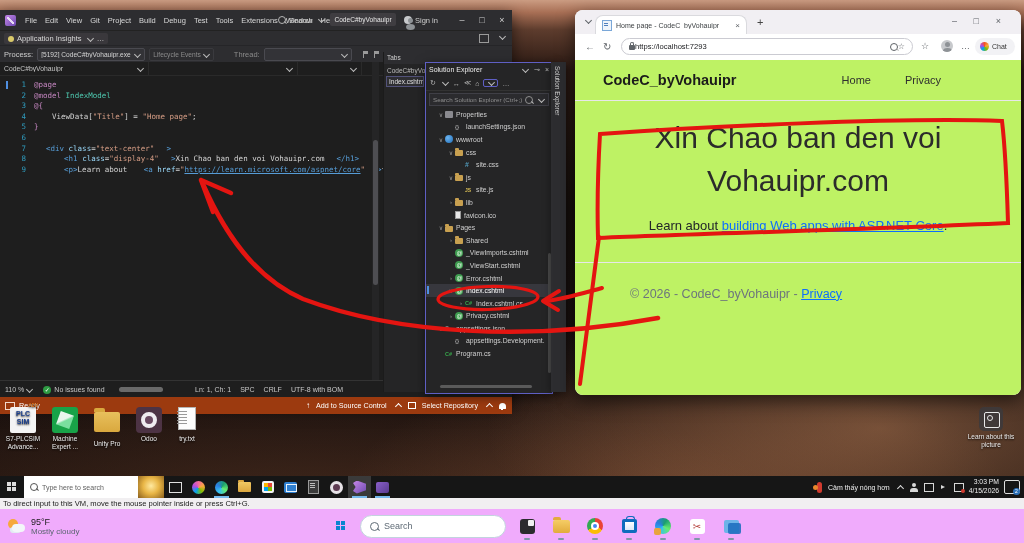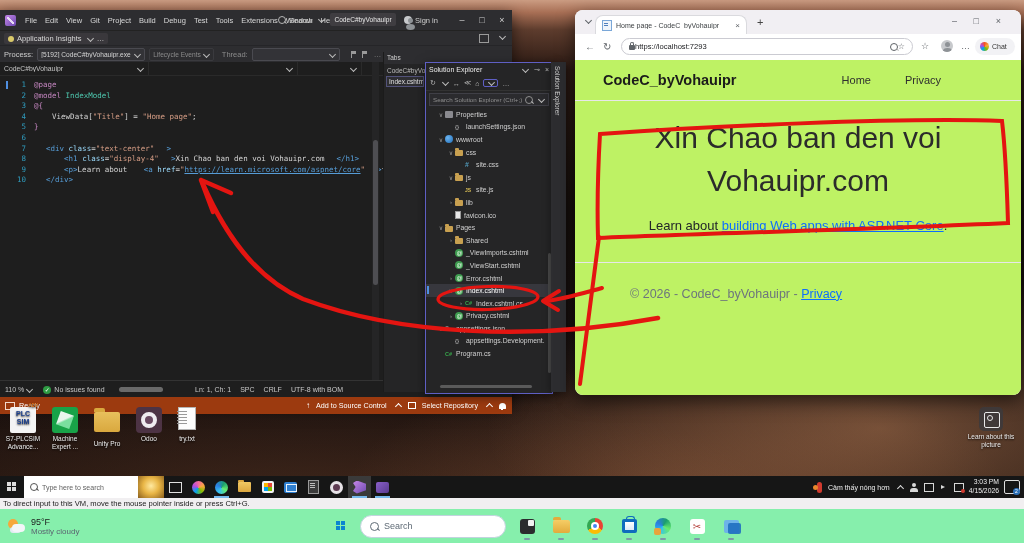--- a/index.html
+++ b/index.html
@@ -198,21 +198,21 @@
   .trayglyph.spk::after{content:"";position:absolute;left:2px;top:2px;width:0;height:0;border:2px solid transparent;border-left:4px solid #d8d8d8;}
   .trayglyph.net .dot{position:absolute;right:-2px;bottom:-2px;width:4px;height:4px;border-radius:50%;background:#d23b2f;}
   #vmclock{text-align:right;line-height:1.3;font-size:6.8px;}
   .notif{width:14px;height:12px;border:1px solid #dedede;border-radius:2px;position:relative;}
   .notif .n{position:absolute;right:-1px;bottom:-2px;background:#2a6fb8;color:#fff;border-radius:50%;width:7px;height:7px;font-size:5px;line-height:7px;text-align:center;}
 
   
   #vmnotice{left:0;top:498px;width:1024px;height:11px;background:#f1eff1;color:#1a1a1a;font-size:7.6px;line-height:11px;padding-left:3px;box-sizing:border-box;}
 
   
-  #host{left:0;top:509px;width:1024px;height:34px;background:#86efac;display:flex;align-items:center;}
+  #host{left:0;top:509px;width:1024px;height:34px;background:#f0abfc;display:flex;align-items:center;}
   #weather{display:flex;align-items:center;gap:5px;padding-left:8px;}
   .wicon{width:18px;height:16px;position:relative;}
   .wicon::before{content:"";position:absolute;left:0;top:1px;width:10px;height:10px;border-radius:50%;background:#f6a83c;}
   .wicon::after{content:"";position:absolute;left:4px;top:6px;width:13px;height:8px;border-radius:6px;background:#f3f6f9;box-shadow:-3px 2px 0 -1px #e3ecf3;}
   #weather .t1{font-size:9px;color:#1b1b1b;}
   #weather .t2{font-size:8px;color:#5a6470;}
   #host-center{position:absolute;left:330px;display:flex;align-items:center;gap:8px;}
   .w11start{width:22px;height:26px;display:flex;align-items:center;justify-content:center;}
   #hsearch{width:146px;height:23px;background:#fff;border:1px solid #c2d3de;border-radius:12px;display:flex;align-items:center;gap:5px;padding-left:9px;box-sizing:border-box;}
   #hsearch .mag{border-color:#5f6b76;width:7px;height:7px;}
@@ -307,21 +307,21 @@
     <div id="vs-row3" class="px">
       <span style="margin-left:4px">Process:</span>
       <div class="ddl" style="width:100px">
         <span style="flex:1;overflow:hidden;white-space:nowrap">[5192] CodeC#byVohauipr.exe</span>
         <span class="chv"></span>
       </div>
       <div class="ddl dim" style="background:none;border-color:#3a3a3e">
         <span>Lifecycle Events</span>
         <span class="chv"></span>
       </div>
-      <span style="margin-left:8px" class="dim">Thread:</span>
+      <span style="margin-left:20px" class="dim">Thread:</span>
       <div class="ddl" style="width:80px">
         <span style="flex:1"></span>
           <span class="chv"></span>
       </div>
       <span class="flagico" style="margin-left:10px"></span>
       <span class="flagico" style="margin-left:4px"></span>
       <span class="dim" style="margin-left:6px">…</span>
     </div>
 
     <div id="editor" class="px">
@@ -344,21 +344,20 @@
           <div id="code-lines">
             <div class="code-line caret-line"><span class="gut">1</span><span><span class="tk-dir">@page</span></span></div>
             <div class="code-line"><span class="gut">2</span><span><span class="tk-dir">@model</span><span class="tk-plain"> </span><span class="tk-type">IndexModel</span></span></div>
             <div class="code-line"><span class="gut">3</span><span><span class="tk-dir">@{</span></span></div>
             <div class="code-line"><span class="gut">4</span><span><span class="tk-plain">    ViewData[</span><span class="tk-str">"Title"</span><span class="tk-plain">] = </span><span class="tk-str">"Home page"</span><span class="tk-plain">;</span></span></div>
             <div class="code-line"><span class="gut">5</span><span><span class="tk-dir">}</span></span></div>
             <div class="code-line"><span class="gut">6</span><span></span></div>
             <div class="code-line"><span class="gut">7</span><span><span class="tk-tag">&lt;div</span><span class="tk-plain"> </span><span class="tk-attr">class</span><span class="tk-plain">=</span><span class="tk-str">"text-center"</span><span class="tk-tag">&gt;</span></span></div>
             <div class="code-line"><span class="gut">8</span><span><span class="tk-plain">    </span><span class="tk-tag">&lt;h1</span><span class="tk-plain"> </span><span class="tk-attr">class</span><span class="tk-plain">=</span><span class="tk-str">"display-4"</span><span class="tk-tag">&gt;</span><span class="tk-plain">Xin Chao ban den voi Vohauipr.com</span><span class="tk-tag">&lt;/h1&gt;</span></span></div>
             <div class="code-line"><span class="gut">9</span><span><span class="tk-plain">    </span><span class="tk-tag">&lt;p&gt;</span><span class="tk-plain">Learn about </span><span class="tk-tag">&lt;a</span><span class="tk-plain"> </span><span class="tk-attr">href</span><span class="tk-plain">=</span><span class="tk-str">"</span><span class="tk-link">https://learn.microsoft.com/aspnet/core</span><span class="tk-str">"</span><span class="tk-tag">&gt;</span><span class="tk-plain">t</span></span></div>
-            <div class="code-line"><span class="gut">10</span><span><span class="tk-tag">&lt;/div&gt;</span></span></div>
           </div>
         </div>
     </div>
     <div id="ed-scroll" class="px"></div>
     <div id="ed-thumb" class="px"></div>
 
     <div id="ed-status" class="px">
       <span style="margin-left:5px">110 %</span>
       <span class="chv"></span>
       <span class="okdot" style="margin-left:10px">✓</span>

